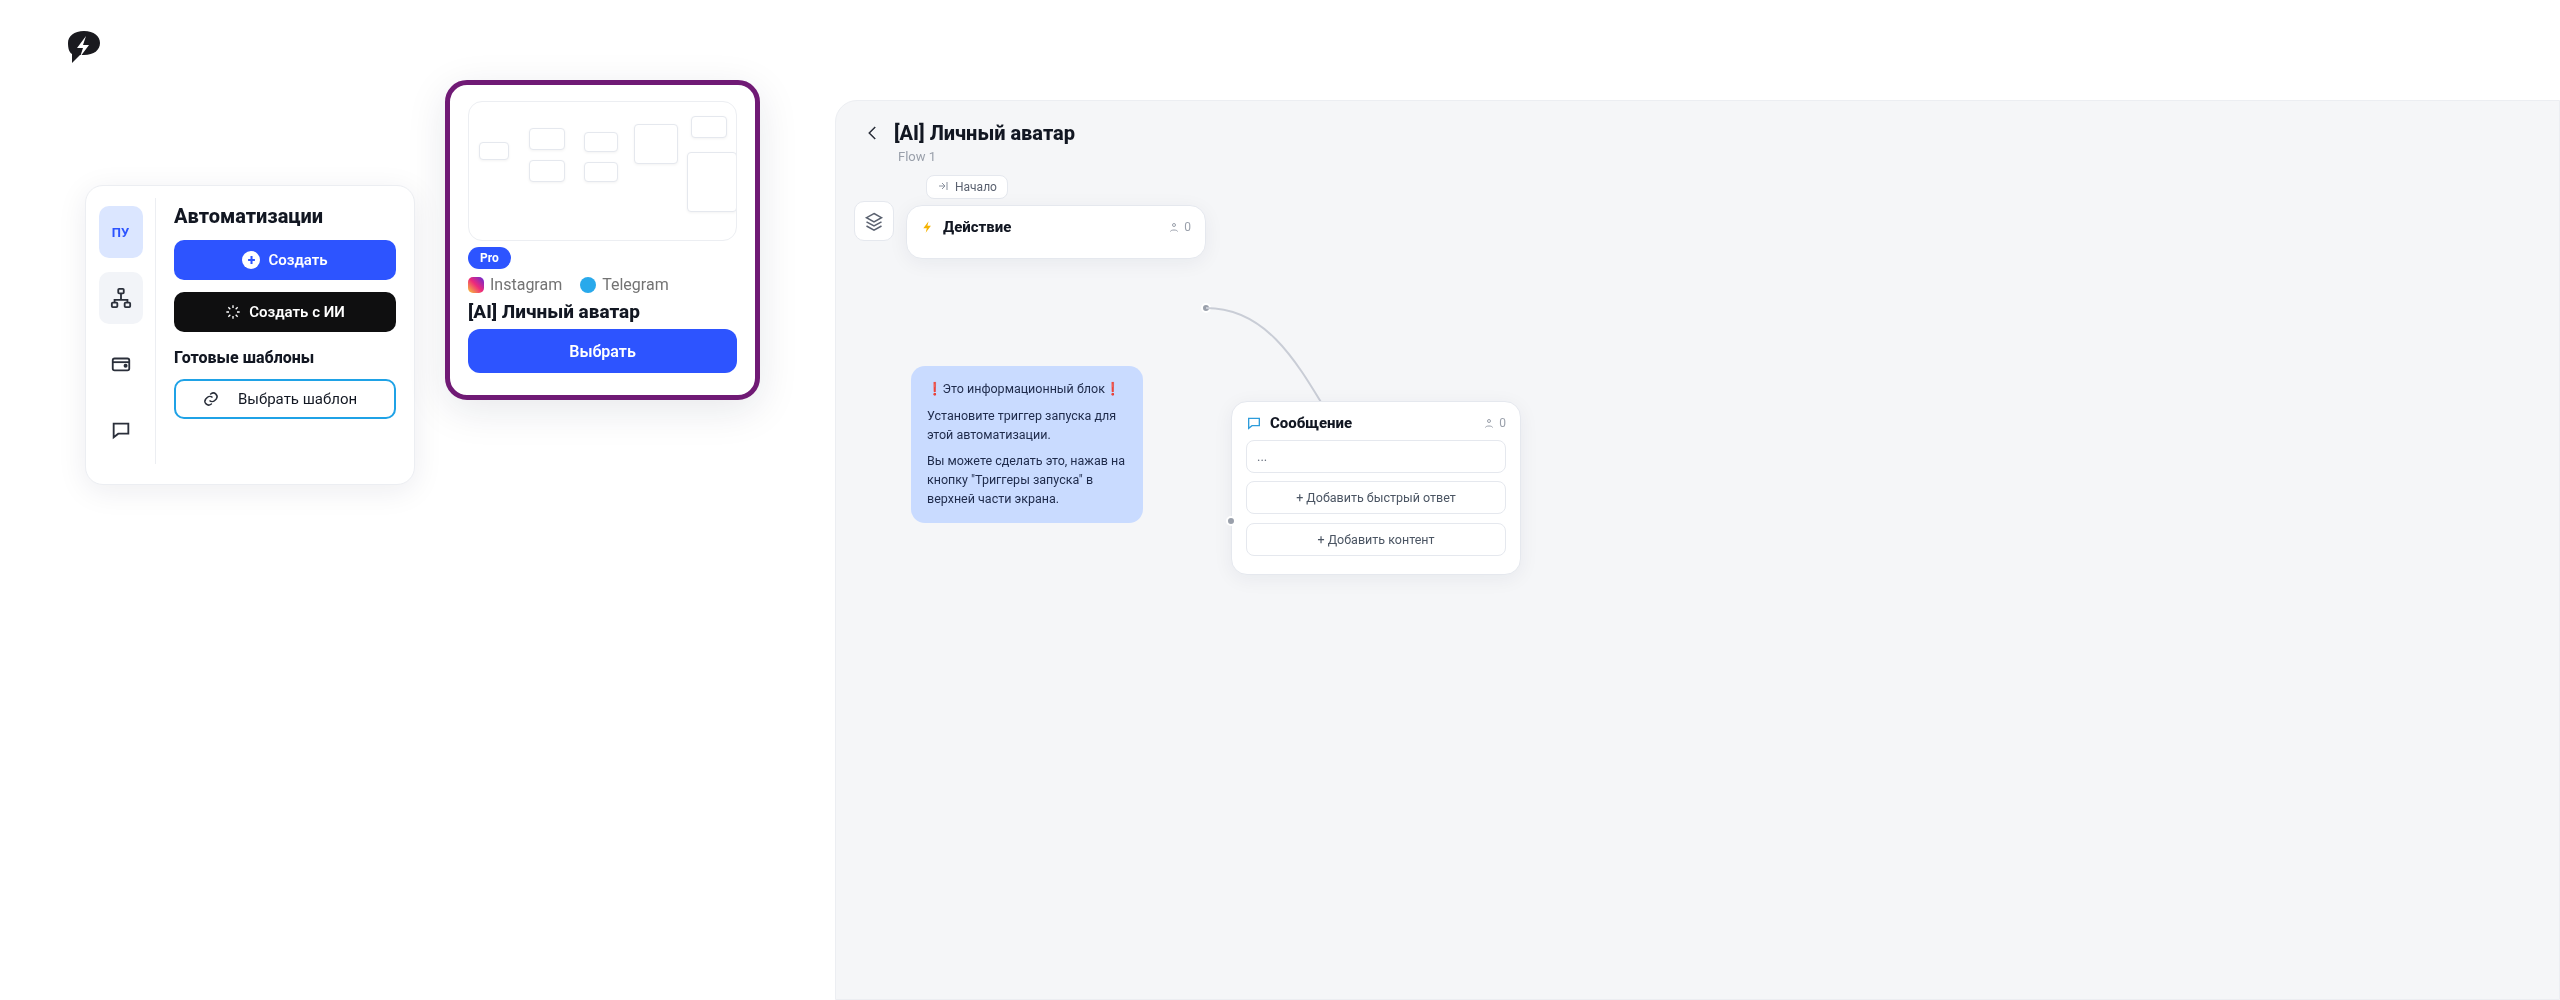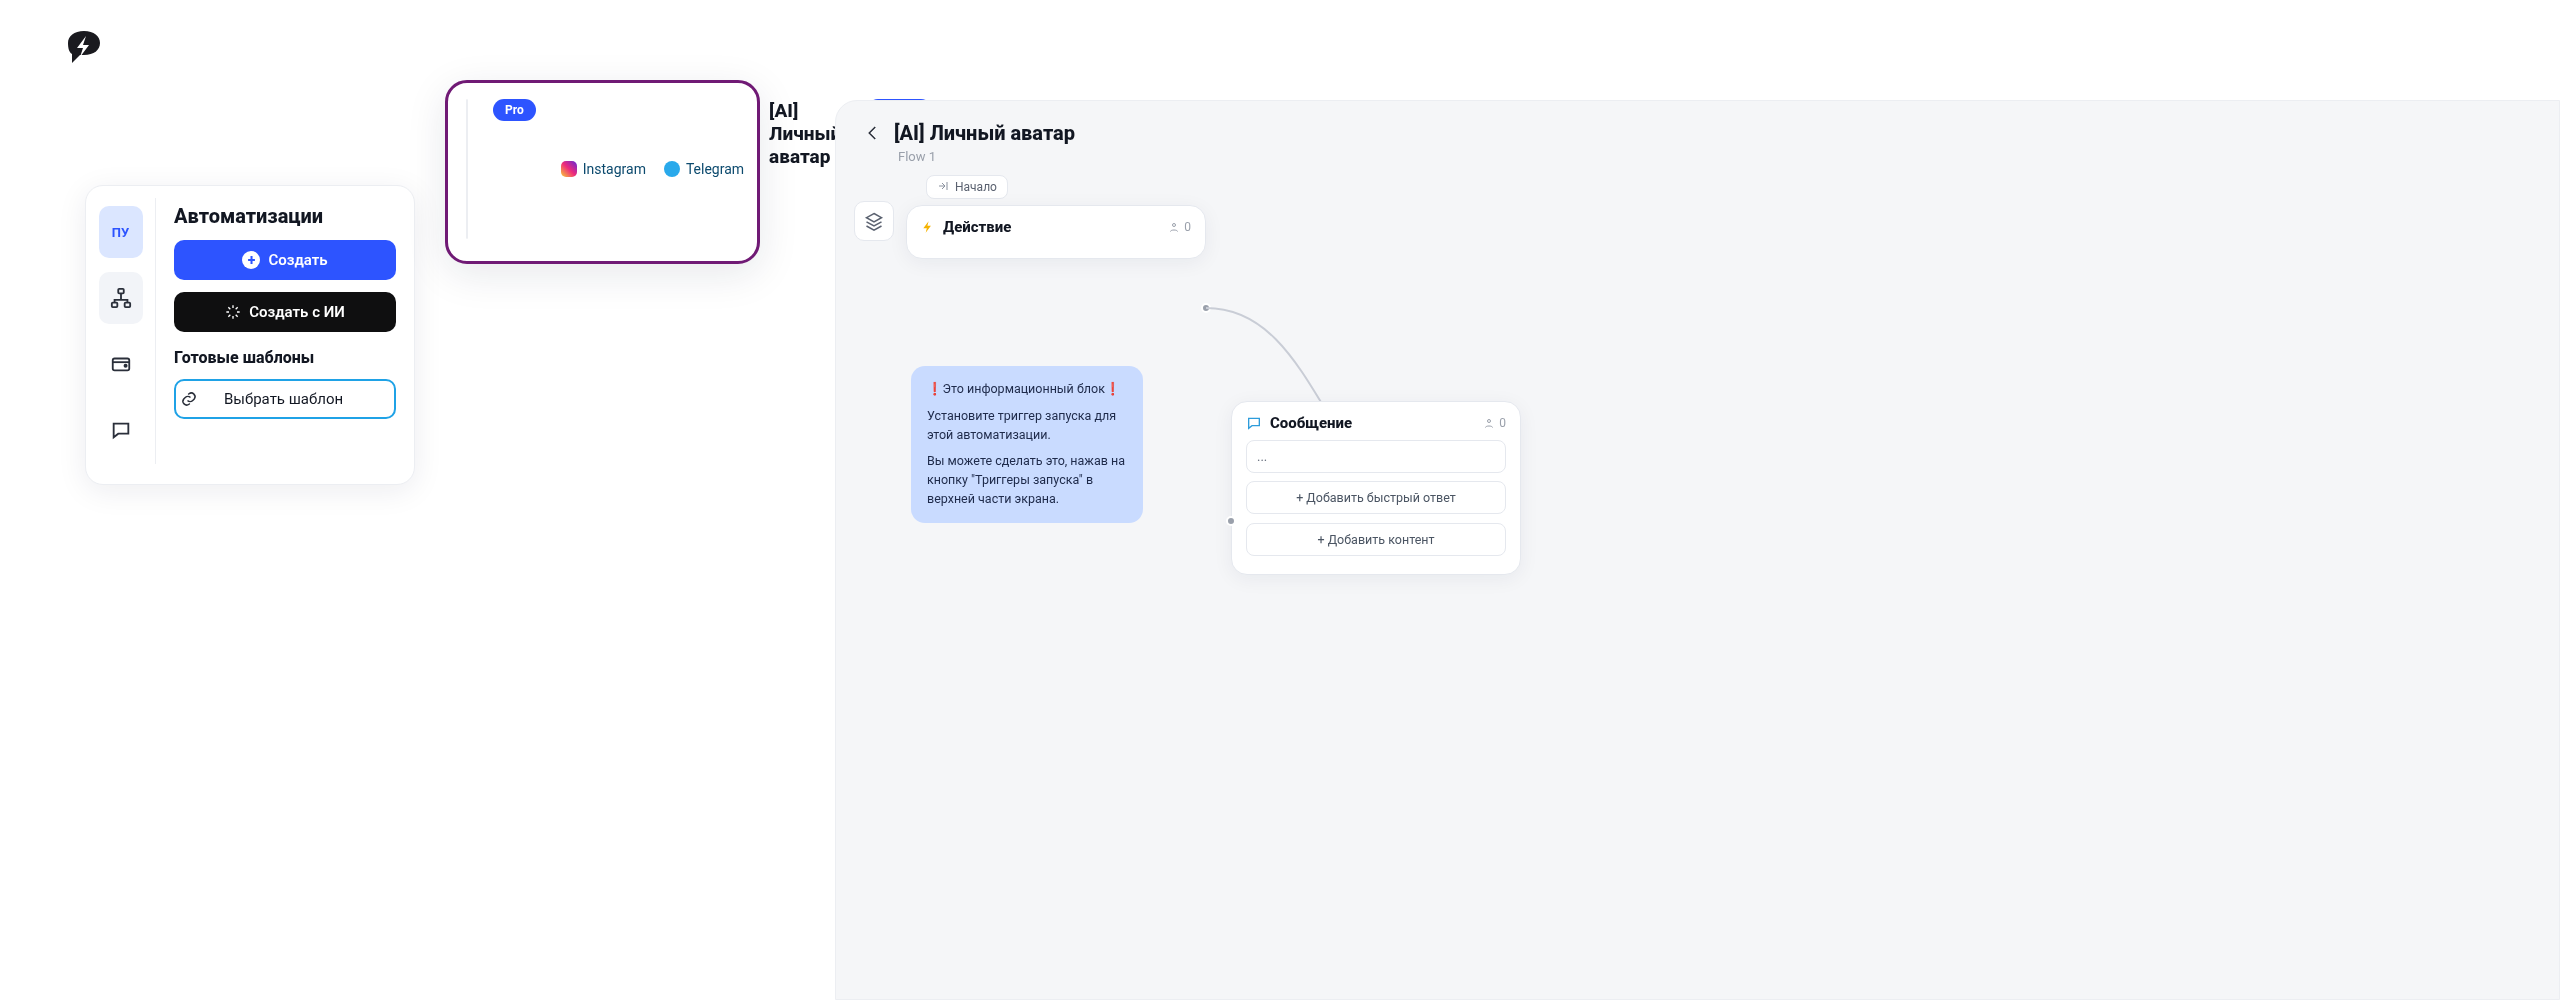--- a/index.html
+++ b/index.html
@@ -24,36 +24,36 @@
 
   .left-main { flex:1; padding: 6px 18px 0 18px; display:flex; flex-direction:column; gap:12px; }
   .h1 { font-size:20px; font-weight:800; color:#121722; }
   .btn { width:100%; height:40px; border-radius:10px; display:flex;align-items:center;justify-content:center; gap:8px; font-size:15px; font-weight:600; cursor:pointer; }
   .btn-primary { background:#2d54ff; color:#fff; }
   .btn-dark { background:#0f0f10; color:#fff; }
   .plus-circ { width:18px;height:18px;border-radius:50%; background:#fff; color:#2d54ff; display:flex;align-items:center;justify-content:center; font-size:14px; font-weight:800; line-height:1;}
   .spark { width:16px;height:16px; }
 
   .h2 { font-size:16px; font-weight:800; color:#121722; margin-top:4px;}
-  .outline-btn { width:100%; height:40px; border-radius:10px; border:2px solid #1fa2e6; display:flex;align-items:center; gap:26px; padding:0 4px; cursor:pointer; font-size:15px; color:#121722; }
+  .outline-btn { width:100%; height:40px; border-radius:10px; border:2px solid #1fa2e6; display:flex;align-items:center; gap:18px; padding:0 26px; cursor:pointer; font-size:15px; color:#121722; }
   .link-ic { width:18px;height:18px; stroke:#2a2f3a; fill:none; stroke-width:2;}
 
   
   .card {
     position: absolute; left: 445px; top: 80px; width: 315px;
-    background:#fff; border-radius:22px; border:3px solid #701a75;
+    background:#fff; border-radius:22px; border:5px solid #701a75;
     box-shadow: 0 10px 40px rgba(20,30,60,.1); padding:16px 18px 22px 18px;
-    display:flex; flex-direction:row; gap:25px;
+    display:flex; flex-direction:column; gap:6px;
   }
   .thumb { width:100%; height:140px; border-radius:14px; border:1px solid #eceef2; background:
     linear-gradient(#fff,#fff);
     position:relative; overflow:hidden;}
   .thumb .mini { position:absolute; border-radius:4px; background:#fff; border:1px solid #e5e8ee; box-shadow:0 1px 3px rgba(0,0,0,.05);}
   .badge { align-self:flex-start; background:#2d54ff; color:#fff; font-size:12px; font-weight:700; padding:4px 12px; border-radius:999px;}
-  .plat-row { display:flex; gap:18px; align-items:center; font-size:14px; color:#0c4a6e;justify-content:space-between;}
+  .plat-row { display:flex; gap:18px; align-items:center; font-size:16px; color:#737373;}
   .plat { display:flex; align-items:center; gap:6px;}
   .ig { width:16px;height:16px;border-radius:5px; background:linear-gradient(45deg,#f9ce34,#ee2a7b,#6228d7);}
   .tg { width:16px;height:16px;border-radius:50%; background:#29a9eb;}
   .card-title { font-size:19px; font-weight:800; color:#121722;}
   .card-desc { font-size:14px; color:#8a919e; line-height:1.5;}
   .card .btn-primary { height:44px; border-radius:12px; font-size:16px;}
 
   
   .flow {
     position: absolute; left: 835px; top: 100px; right:0; bottom:0;

